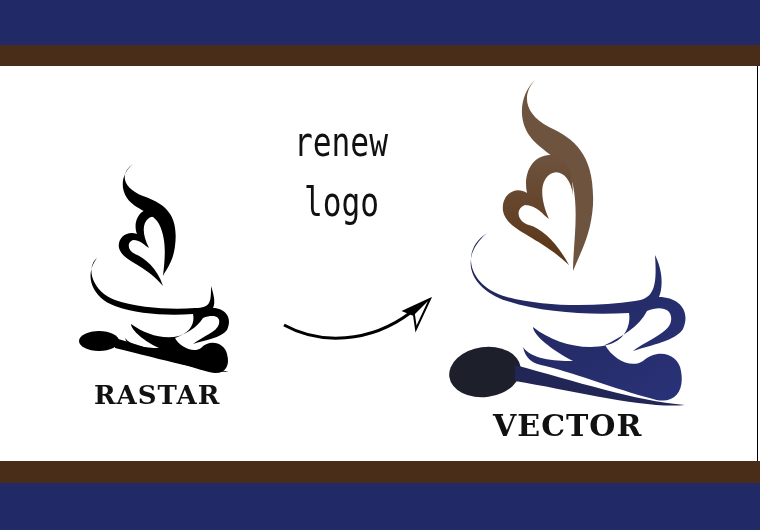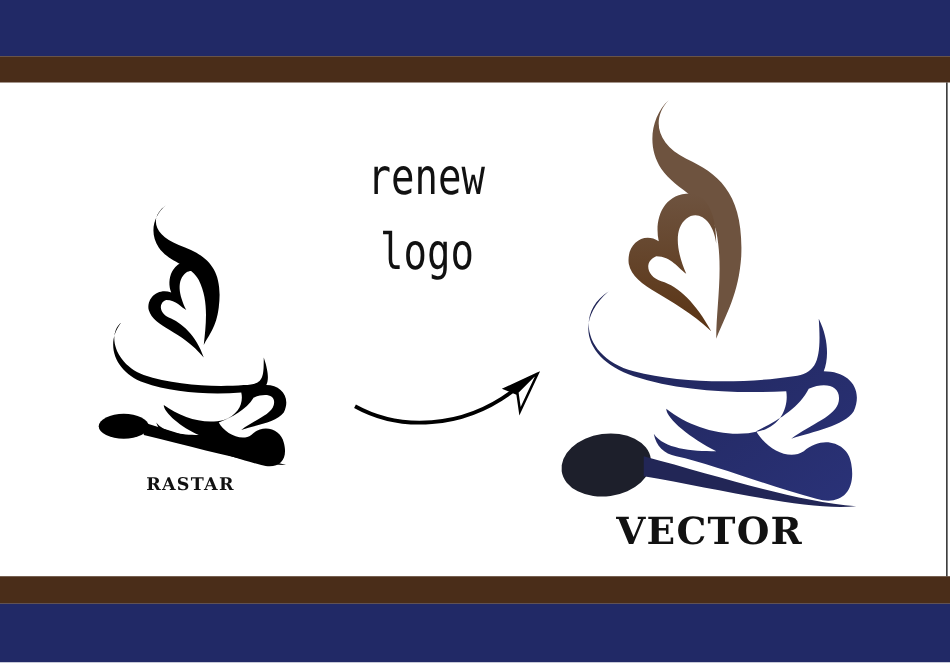--- a/index.html
+++ b/index.html
@@ -4,21 +4,21 @@
 <style>
   html,body{margin:0;padding:0;}
   body{width:760px;height:530px;position:relative;overflow:hidden;background:#fff;font-family:"DejaVu Sans",sans-serif;}
   .band{position:absolute;left:0;width:760px;}
   #navy-top{top:0;height:45px;}
   #brown-top{top:45px;height:21px;}
   #brown-bot{top:461px;height:22px;}
   #navy-bot{top:483px;height:47px;}
   #right-edge{position:absolute;right:2px;top:66px;width:1px;height:395px;background:#000;}
   .caption{position:absolute;font-family:"DejaVu Serif",serif;font-weight:bold;color:#111;letter-spacing:1px;}
-  #raster-caption{left:94px;top:380px;font-size:14px;margin-left:23px;}
+  #raster-caption{left:94px;top:380px;font-size:26px;}
   #vector-caption{left:493px;top:408px;font-size:30px;}
   .headline{position:absolute;font-family:"DejaVu Sans Mono",monospace;color:#111;font-size:40px;line-height:1;transform:scaleX(0.78);transform-origin:left top;}
   #headline-1{left:294px;top:122px;}
   #headline-2{left:304px;top:182px;}
   svg{position:absolute;}
 </style>
 </head>
 <body>
 
 <div class="band" id="navy-top" style="background:#212966"></div>

